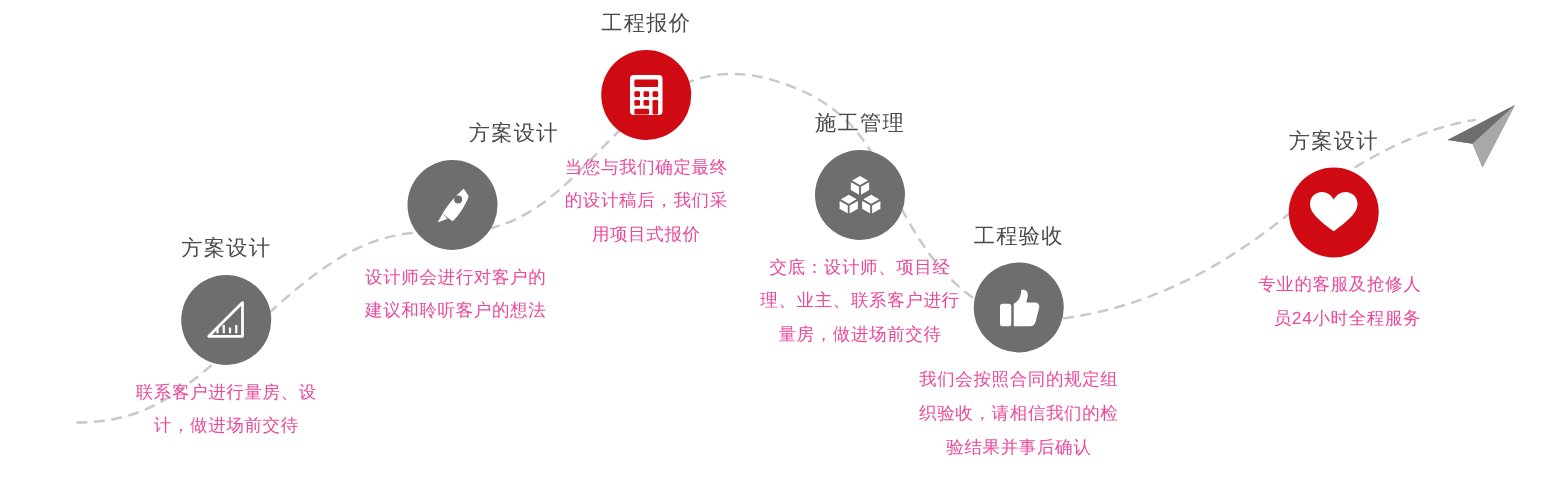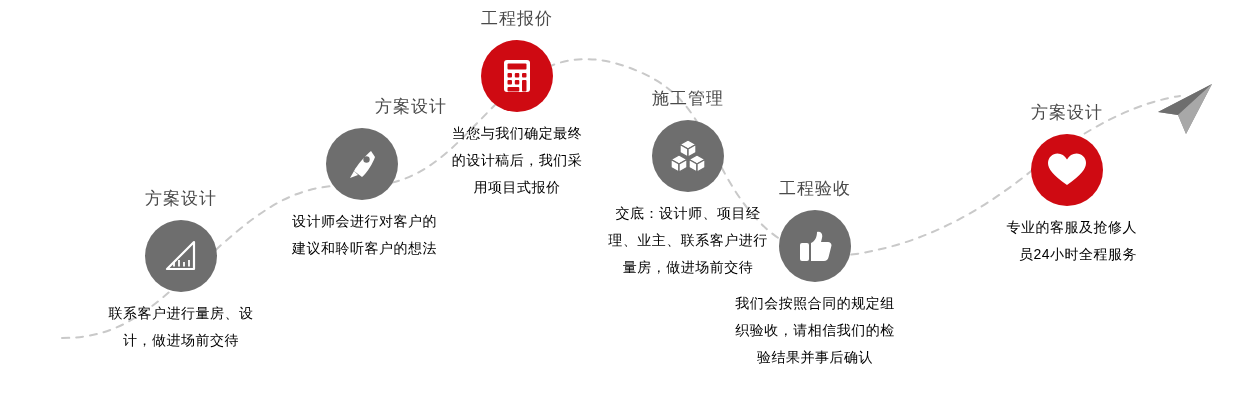--- a/index.html
+++ b/index.html
@@ -52,21 +52,21 @@
     background: #6e6e6e;
   }
   .icon-badge.red {
     background: #cf0a12;
   }
   .icon-badge svg {
     display: block;
   }
   .step-desc {
     font-size: 14px;
-    color: #000000;
+    color: #ec4899;
     line-height: 27px;
     letter-spacing: 0.5px;
     width: 150px;
     margin: 0 auto;
   }
   
   #step-0 { left: 96px;  top: 188px; }
   #step-1 { left: 277px; top: 96px; text-align: right; }
   #step-2 { left: 432px; top: 8px;   }
   #step-3 { left: 603px; top: 88px;  }

